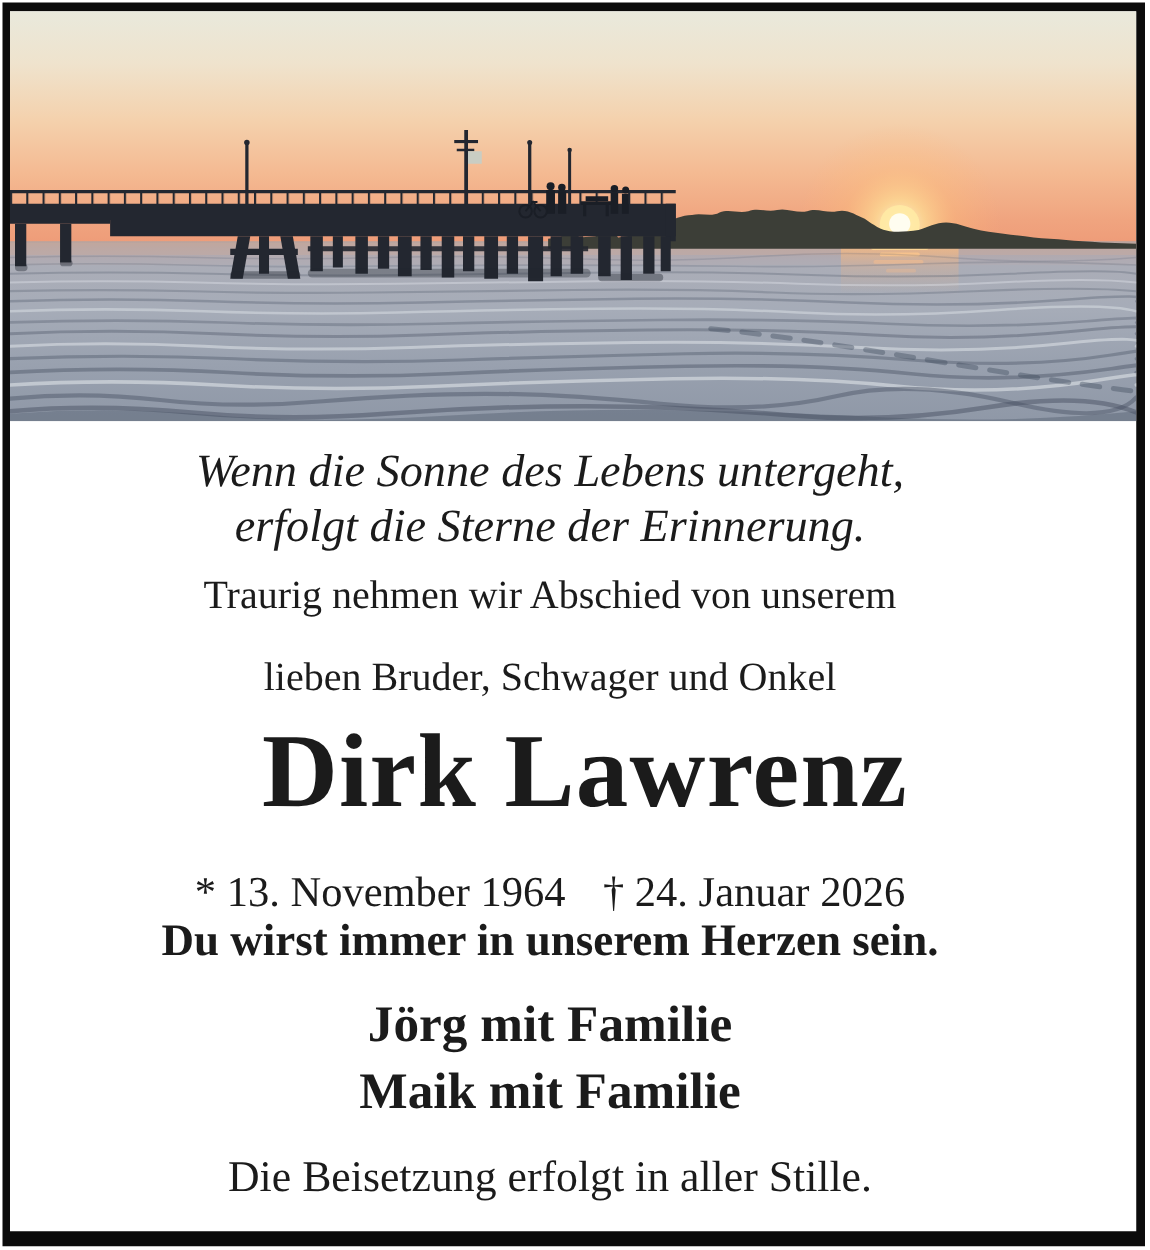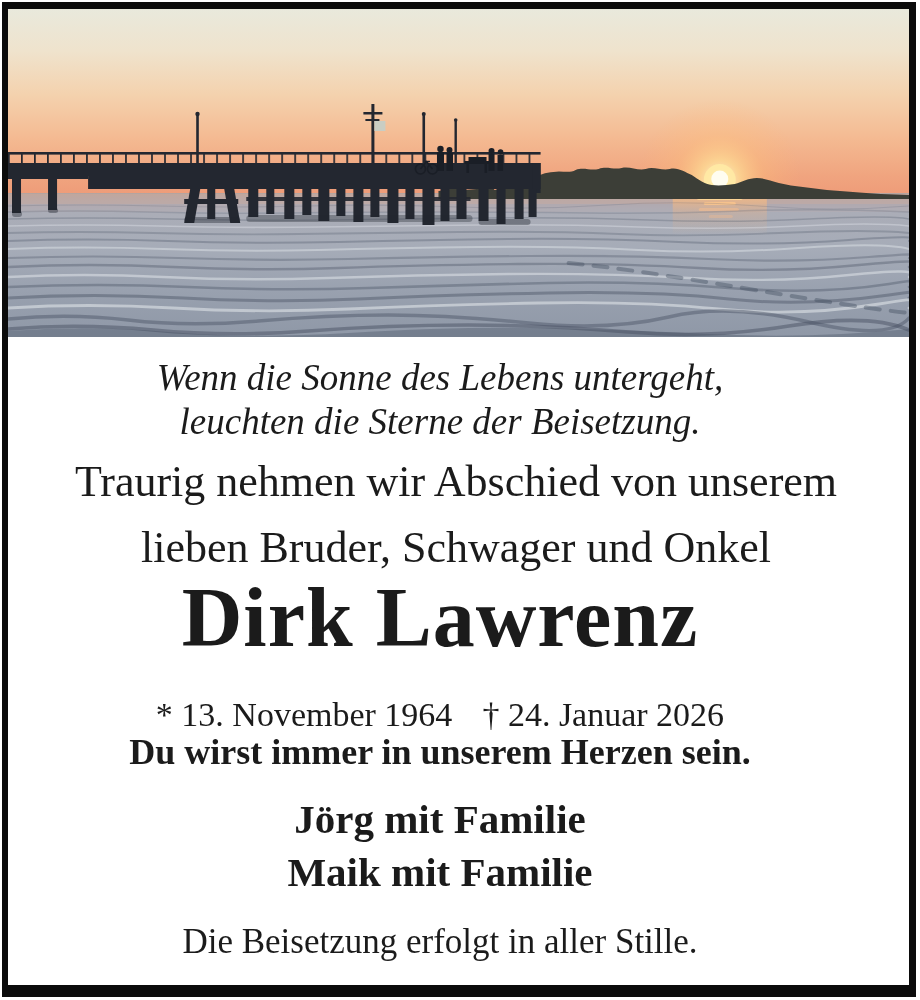--- a/index.html
+++ b/index.html
@@ -18,24 +18,24 @@
   .photo{
     position:absolute;left:8px;top:9px;width:901px;height:328px;display:block;
   }
   .line{
     position:absolute;left:8px;width:864px;text-align:center;
     line-height:1.2;white-space:nowrap;
   }
   .quote{font-style:italic;font-size:37px;}
   .q1{top:356px;}
   .q2{top:400px;}
-  .intro{font-size:44px;padding-left:16px;}
+  .intro{font-size:32px;}
   .i1{top:456px;}
   .i2{top:507px;margin-top:15px;}
-  .name{top:568px;font-size:84px;font-weight:bold;letter-spacing:1px;}
+  .name{top:568px;font-size:84px;font-weight:bold;letter-spacing:1px;padding-left:28px;}
   .dates{top:695px;font-size:34px;}
   .dates .death{margin-left:30px;}
   .farewell{top:731px;font-size:36px;font-weight:bold;}
   .mourner{font-size:41px;font-weight:bold;}
   .m1{top:795px;text-align:center;}
   .m2{top:848px;}
   .closing{top:921px;font-size:35px;}
 </style>
 </head>
 <body>
@@ -191,21 +191,21 @@
       <rect x="176" y="208" width="56" height="6" rx="3"></rect>
       <rect x="238" y="206" width="226" height="7" rx="3.5" fill-opacity="0.85"></rect>
       <rect x="470" y="210" width="52" height="6" rx="3"></rect>
       <rect x="4" y="202" width="10" height="6" rx="3"></rect>
       <rect x="40" y="199" width="10" height="5" rx="2.5"></rect>
     </g>
   </g>
 </svg>
 
 <div class="line quote q1">Wenn die Sonne des Lebens untergeht,</div>
-<div class="line quote q2">leuchten die Sterne der Beisetzung.</div>
+<div class="line quote q2">erfolgt die Sterne der Erinnerung.</div>
 
 <div class="line intro i1">Traurig nehmen wir Abschied von unserem</div>
 <div class="line intro i2">lieben Bruder, Schwager und Onkel</div>
 
 <div class="line name">Dirk Lawrenz</div>
 
 <div class="line dates">
   <span class="birth">* 13. November 1964</span><span class="death">† 24. Januar 2026</span>
 </div>
 

